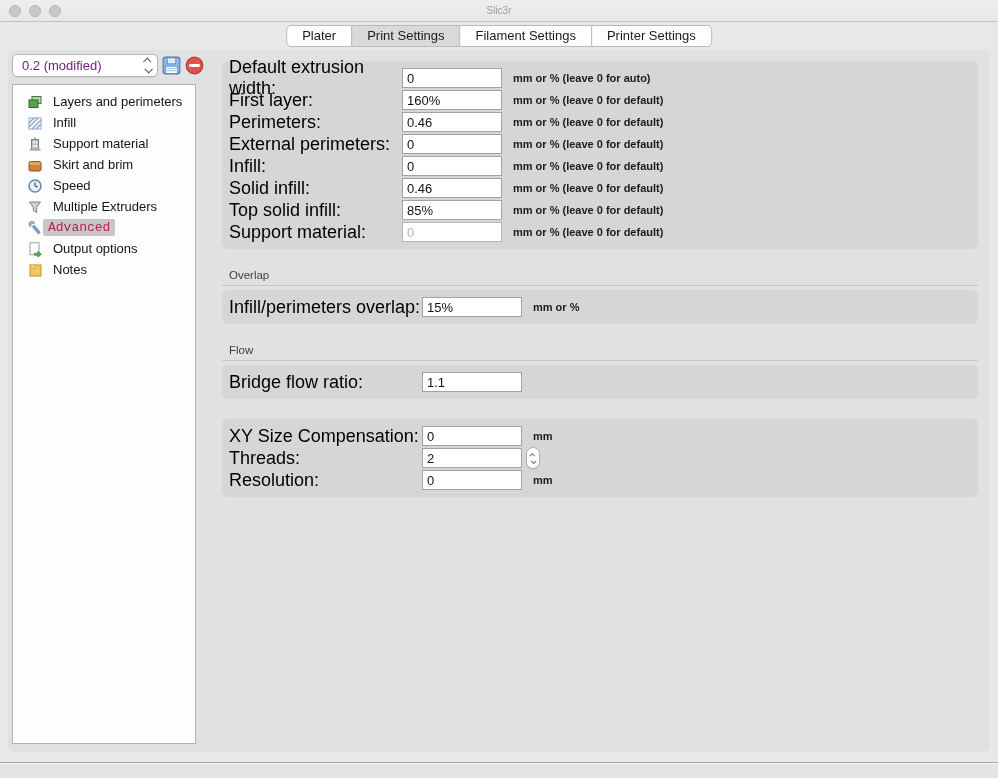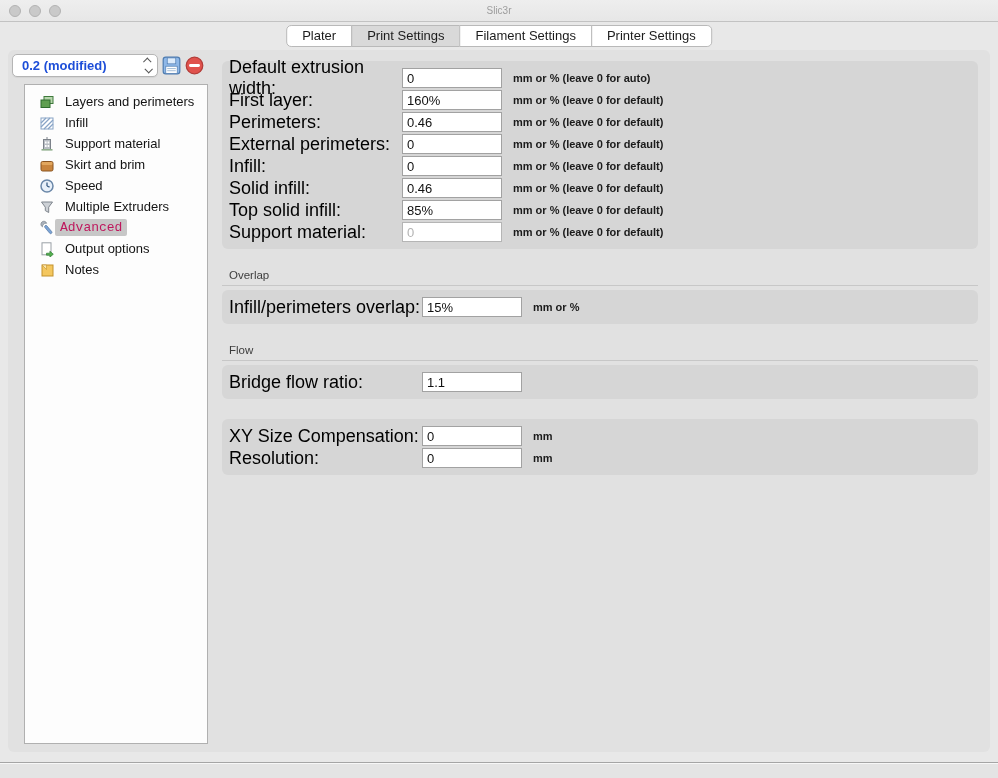--- a/index.html
+++ b/index.html
@@ -38,32 +38,32 @@
   .panel {
     position:absolute; left:8px; top:50px; width:982px; height:702px;
     background:#e1e1e1; border-radius:6px;
   }
 
   
   .preset-row { position:absolute; left:4px; top:4px; display:flex; align-items:center; }
   .popup {
     width:146px; height:23px; background:#ffffff; border:1px solid #b5b5b5;
     border-radius:5px; display:flex; align-items:center; padding:0 5px 0 9px;
-    font-size:13px; color:#1d4ed8; box-shadow:0 1px 1px rgba(0,0,0,0.06);font-weight:bold;
+    font-size:13px; color:#701a75; box-shadow:0 1px 1px rgba(0,0,0,0.06);
   }
   .popup .ptxt { flex:1; overflow:hidden; white-space:nowrap; }
   .stepper { display:flex; flex-direction:column; align-items:center; gap:3px; padding-right:1px; }
   .chv { width:6px; height:6px; border-left:1.7px solid #555; border-top:1.7px solid #555; }
   .chv.up { transform:rotate(45deg) translateY(1px); }
   .chv.dn { transform:rotate(225deg) translateY(1px); }
   .icon-btn { width:19px; height:19px; margin-left:4px; cursor:default; }
   .icon-btn svg { display:block; }
 
   .tree {
-    position:absolute; left:16px; top:34px; width:184px; height:660px;
+    position:absolute; left:4px; top:34px; width:184px; height:660px;
     background:#fdfdfd; border:1px solid #b0b0b0; padding-top:6px;
   }
   .tree-item { display:flex; align-items:center; height:21px; padding-left:14px; font-size:13px; color:#141414; }
   .tree-item .ticon { width:16px; height:16px; margin-right:5px; flex:none; }
   .tree-item .tlabel { padding:1px 5px; border-radius:2px; }
   .tree-item.sel .tlabel { background:#c7c7c7; color:#be185d; margin-left:-5px;font-family:Liberation Mono, monospace; }
 
   
   .main { position:absolute; left:214px; top:7px; width:756px; }
   .sec-head {
@@ -295,20 +295,28 @@
       </div>
     </div>
 
     <div class="band">
       <div class="row w2">
         <span class="flabel">XY Size Compensation:</span>
         <input class="field" value="0" style="">
         <span class="units">mm</span>
       </div>
       <div class="row w2">
+        <span class="flabel">Threads:</span>
+        <input class="field" value="2" style="">
+        <span class="spin">
+          <span class="chv up"></span>
+          <span class="chv dn"></span>
+        </span>
+      </div>
+      <div class="row w2">
         <span class="flabel">Resolution:</span>
         <input class="field" value="0" style="">
         <span class="units">mm</span>
       </div>
     </div>
 
   </div>
 </div>
 
 <div class="statusbar"></div>

